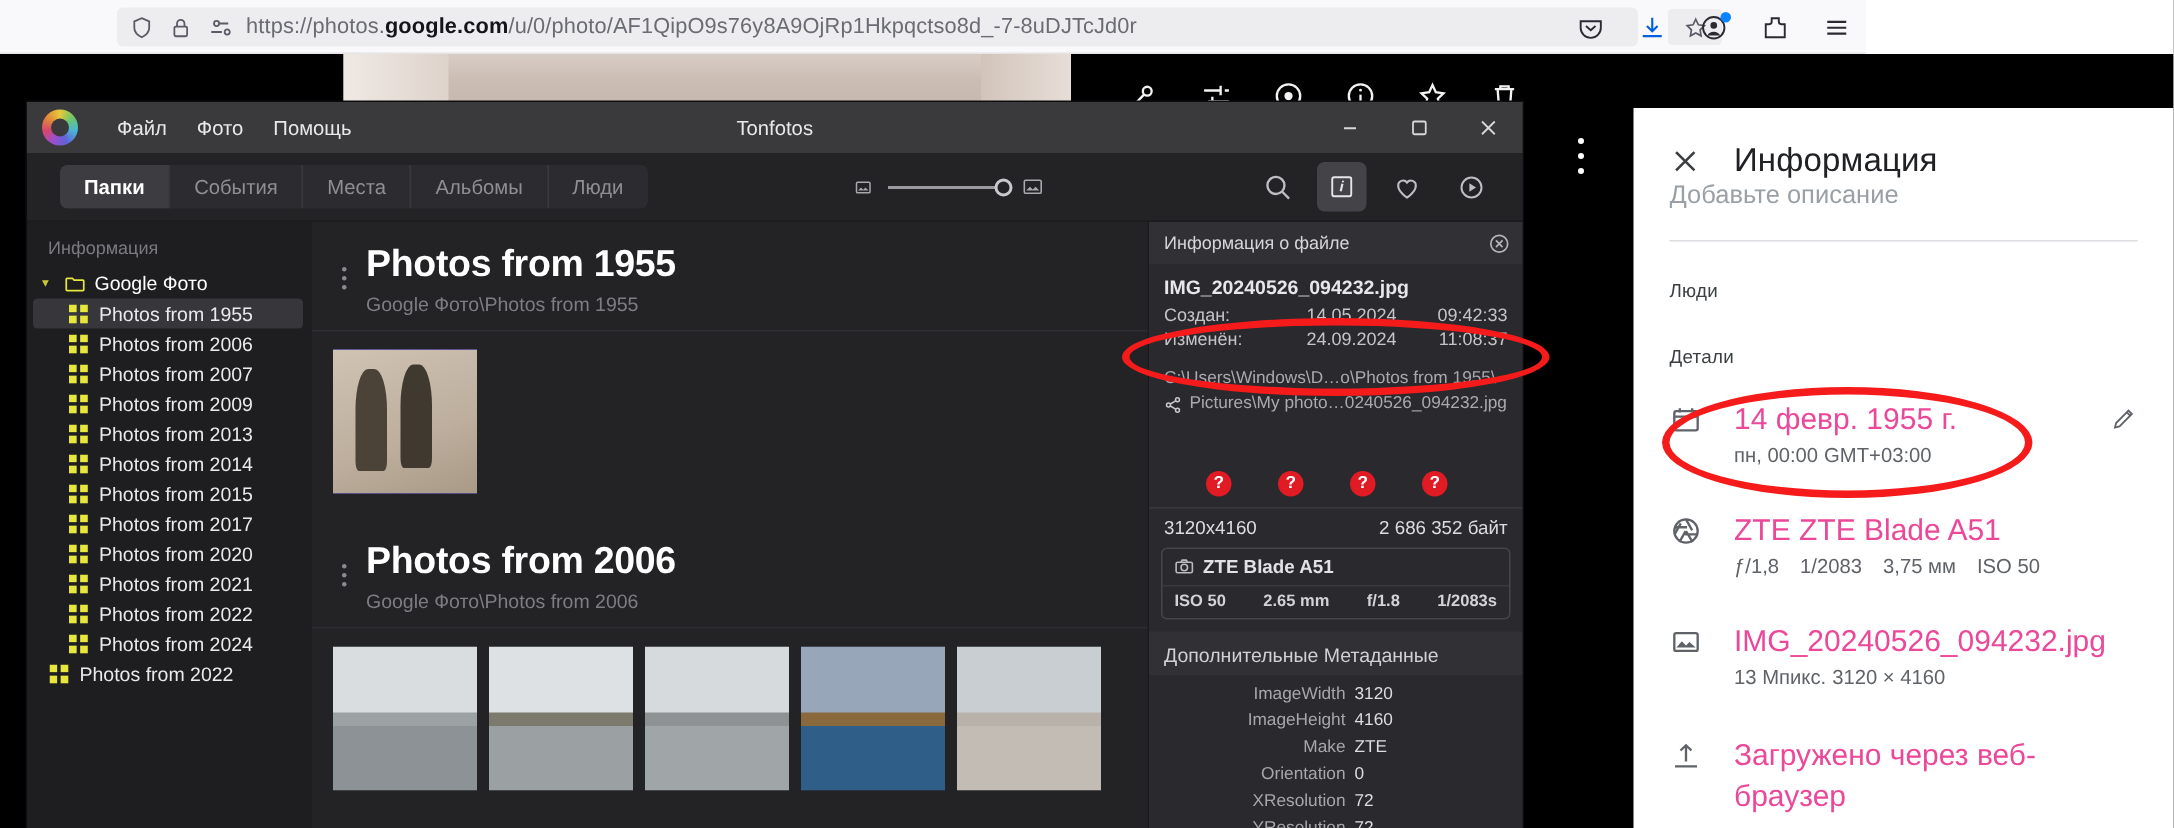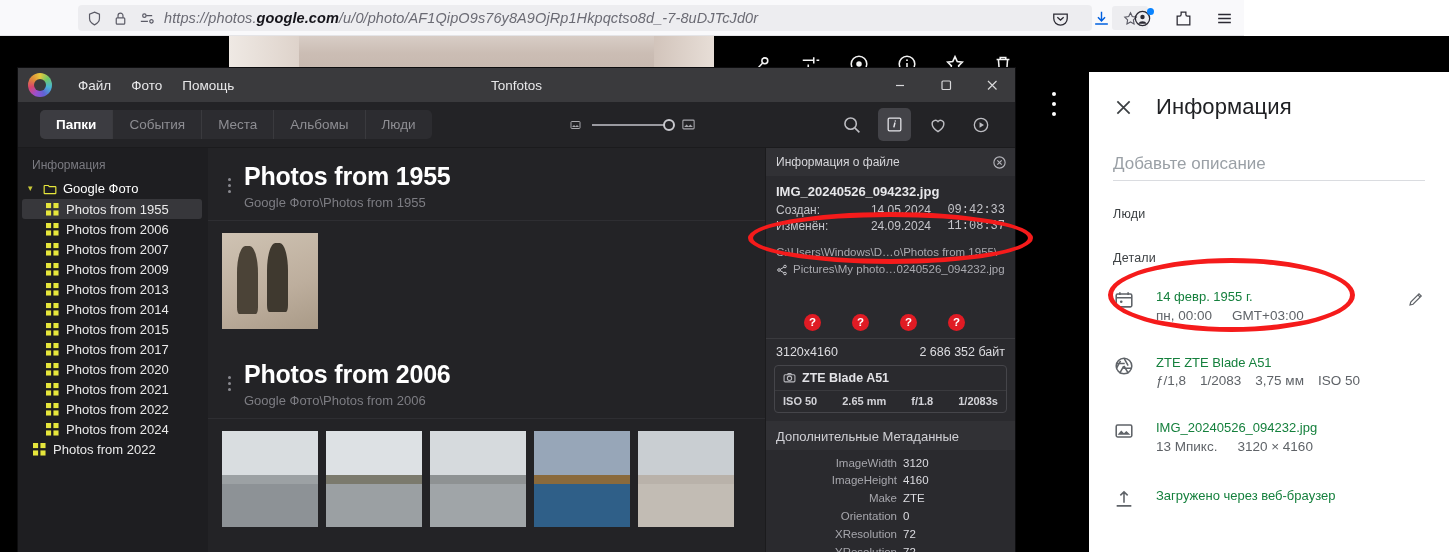--- a/index.html
+++ b/index.html
@@ -8,21 +8,20 @@
     font-family: "Liberation Sans", sans-serif;
     overflow: hidden; background: #fff;
   }
   #root { position: relative; width: 1449px; height: 552px; }
 
   
   .browser-bar {
     position: absolute; left: 0; top: 0; width: 1244px; height: 36px;
     background: #f9f9fb; display: flex; align-items: center;
     border-bottom: 1px solid #e4e4e7;
-    font-style: italic;
   }
   .url-wrap {
     position: absolute; left: 78px; top: 5px; width: 1014px; height: 26px;
     background: #ededf0; border-radius: 4px; display: flex; align-items: center;
     padding: 0 8px; gap: 9px;
   }
   .url-text {
     font-size: 14.5px; color: #6b6b74; white-space: nowrap; letter-spacing: .1px;
   }
   .url-text b { color: #15141a; font-weight: 600; }
@@ -81,39 +80,39 @@
     position: absolute; left: 1089px; top: 36px; width: 360px; height: 516px;
     background: #fff; padding: 0 24px;
   }
   .ip-header {
     display: flex; align-items: center; gap: 22px; padding-top: 22px;
   }
   .ip-close { width: 21px; height: 21px; color: #3c4043; }
   .ip-close svg { display: block; width: 100%; height: 100%; }
   .ip-title { font-size: 22px; color: #202124; font-weight: 400; letter-spacing: .1px; }
   .ip-desc {
-    margin-top: 34px; border-bottom: 1px solid #dadce0; padding-bottom: 6px;
+    border-bottom: 1px solid #dadce0; padding-bottom: 20px;
   }
   .ip-desc input {
     border: 0; outline: none; width: 100%; font-size: 17px; color: #3c4043;
     font-family: "Liberation Sans", sans-serif; background: transparent;
   }
   .ip-desc input::placeholder { color: #9aa0a6; }
   .ip-section-label {
     margin-top: 26px; font-size: 12.5px; color: #3c4043; letter-spacing: .2px;
   }
   .ip-row {
     display: flex; align-items: flex-start; gap: 21px; margin-top: 18px;
     position: relative;
   }
   .ip-ico { width: 22px; height: 22px; color: #5f6368; flex: none; margin-top: 2px; }
   .ip-ico svg { display: block; width: 100%; height: 100%; }
   .ip-row-main { flex: 1; min-width: 0; }
-  .ip-l1 { font-size: 13px; color: #15803d; line-height: 1.35; }
-  .ip-l2 { font-size: 13.5px; color: #5f6368; margin-top: 2px; display: flex; gap: 20px; }
+  .ip-l1 { font-size: 20px; color: #ec4899; line-height: 1.35; }
+  .ip-l2 { font-size: 13.5px; color: #5f6368; margin-top: 2px; display: flex; gap: 4px; }
   .ip-l2 span { white-space: nowrap; }
   .ip-edit { width: 18px; height: 18px; color: #5f6368; flex: none; margin-top: 3px; }
   .ip-edit svg { display: block; width: 100%; height: 100%; }
   .exif-line { display: flex; gap: 14px; }
 
   
   .ellipse {
     position: absolute; border: 5px solid #f51b1b; border-radius: 50%;
     pointer-events: none;
   }
@@ -257,21 +256,21 @@
   .fi-x { width: 15px; height: 15px; color: #b5b5bb; }
   .fi-x svg { display: block; width: 100%; height: 100%; }
   .fi-fname {
     font-size: 13px; font-weight: bold; color: #e7e7ea; padding: 8px 10px 3px;
   }
   .fi-kv {
     display: flex; font-size: 12px; color: #c4c4c9; padding: 1px 10px;
   }
   .fi-kv .k { width: 84px; flex: none; }
   .fi-kv .v1 { flex: 1; text-align: right; padding-right: 14px; }
-  .fi-kv .v2 { width: 60px; text-align: right; font-family: Liberation Mono, monospace; }
+  .fi-kv .v2 { width: 60px; text-align: right; }
   .fi-path {
     font-size: 11.5px; color: #a9a9af; padding: 10px 10px 0; line-height: 1.5;
   }
   .fi-path .r2 { display: flex; align-items: center; gap: 5px; }
   .share-ico { width: 12px; height: 12px; color: #c9c9ce; flex: none; }
   .share-ico svg { display: block; width: 100%; height: 100%; }
   .faces { display: flex; gap: 7px; padding: 10px 10px 8px 12px; }
   .face { width: 41px; height: 41px; border-radius: 50%; position: relative; overflow: visible; }
   .face .ph { width: 100%; height: 100%; border-radius: 50%; overflow: hidden; position: relative; }
   .face .q {

